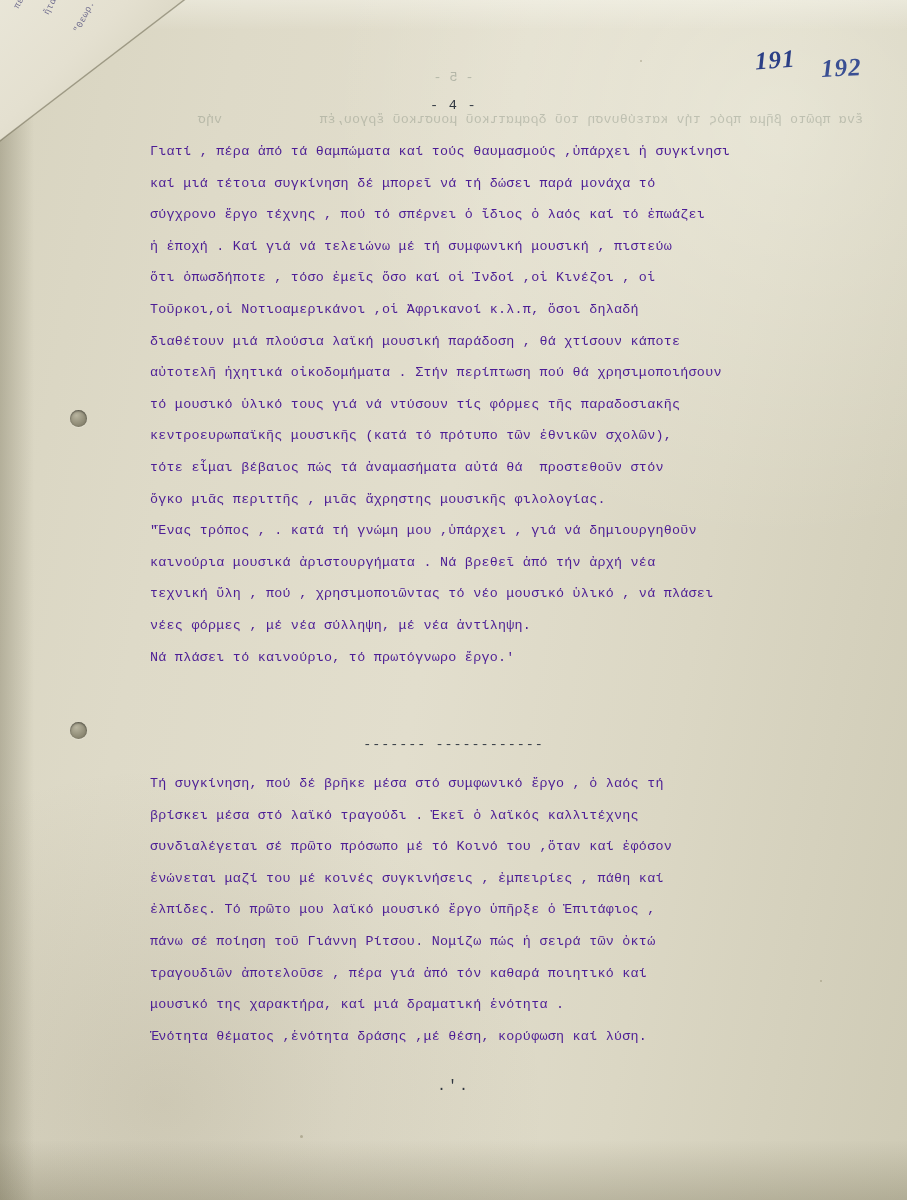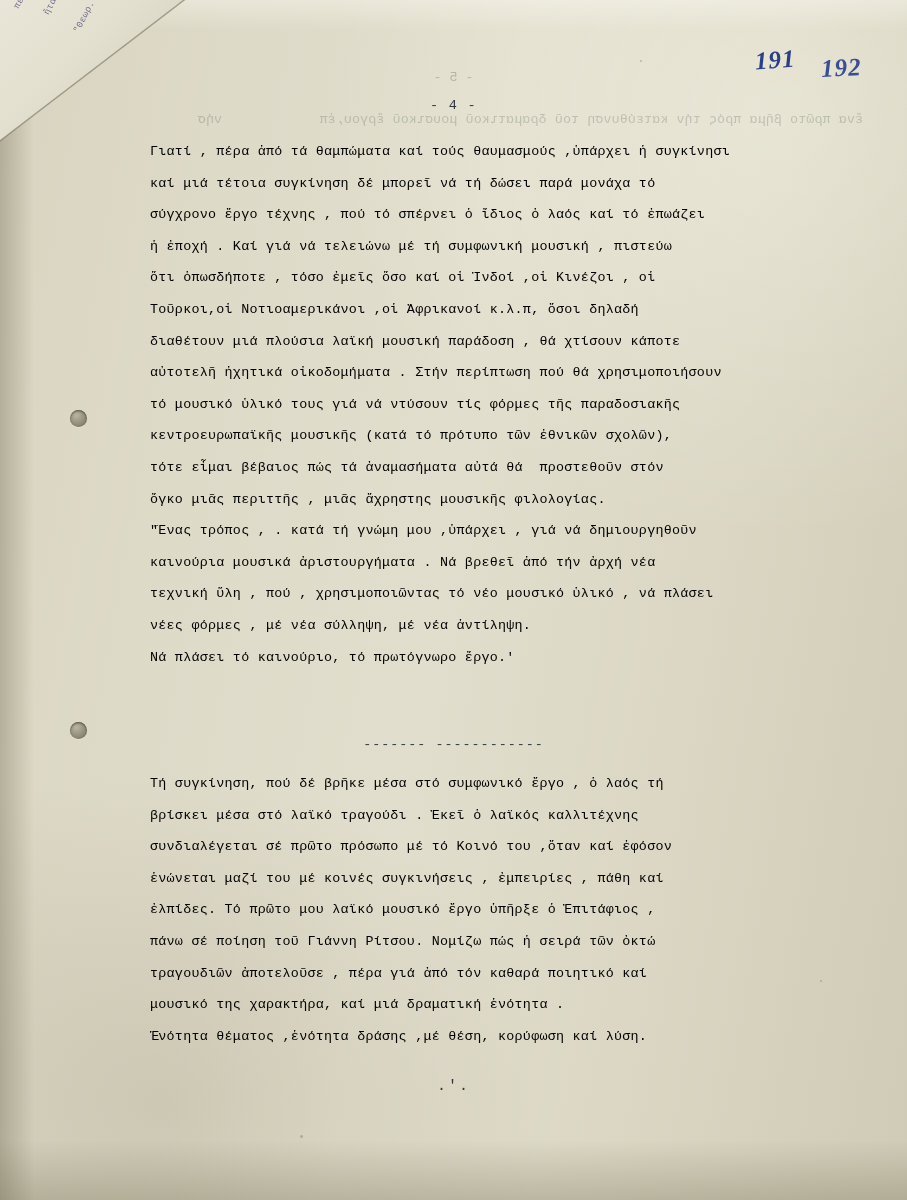--- a/index.html
+++ b/index.html
@@ -96,21 +96,21 @@
     pointer-events: none;
     padding: 0 44px;
     filter: blur(0.25px);
   }
 
   
   .typed {
     position: absolute;
     left: 0; right: 0;
     padding: 0 60px 0 150px;
-    color: #000000;
+    color: #4c1d95;
     font-size: 13.4px;
     line-height: 31.6px;
     letter-spacing: .25px;
     white-space: pre;
   }
   .typed .ln { display: block; }
 
   .pg-top {
     position: absolute;
     top: 70px;

